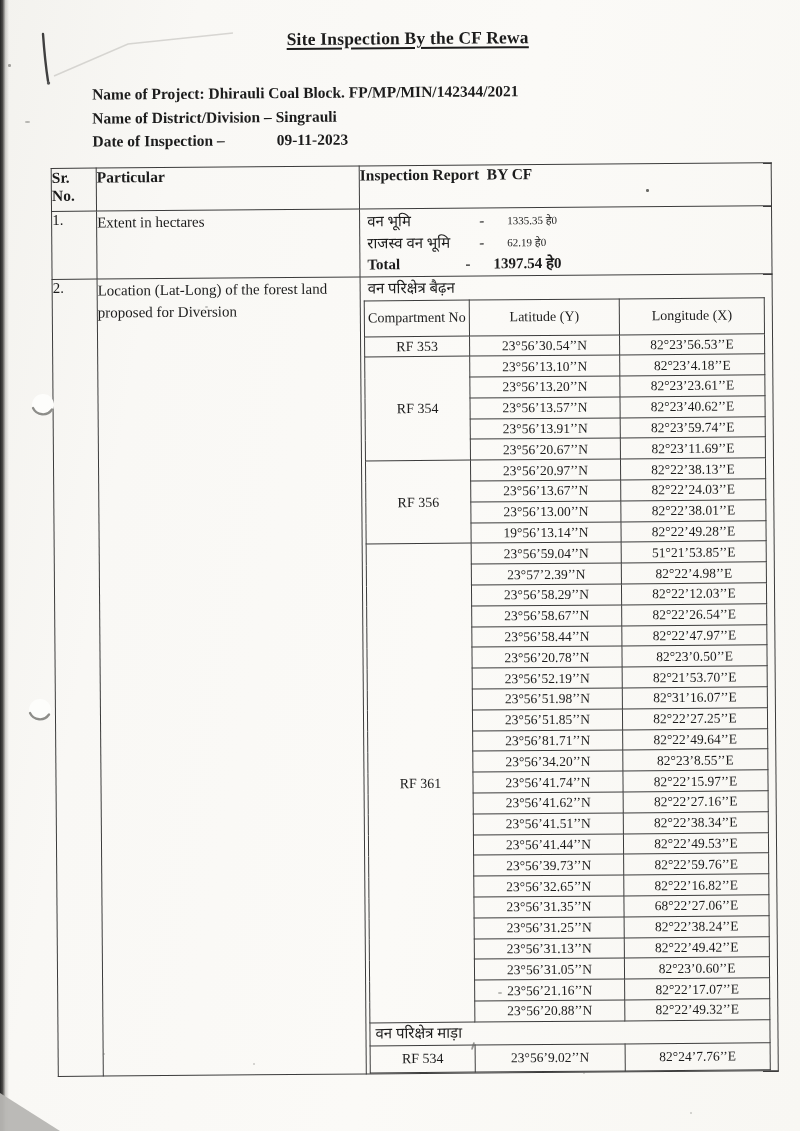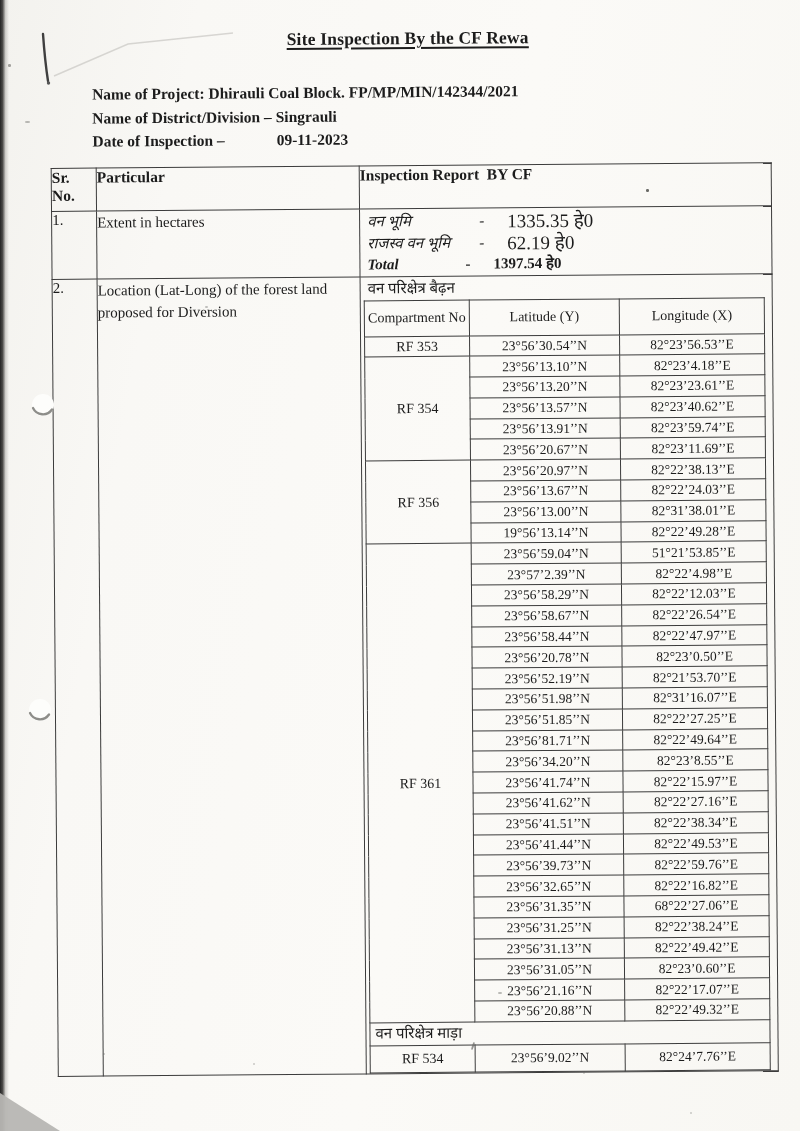--- a/index.html
+++ b/index.html
@@ -22,23 +22,23 @@
   .main-table > tbody > tr > td{border:1.6px solid #3c3c3c;vertical-align:top;padding:0;background:transparent;}
   .hdr{font-weight:bold;font-size:15.5px;padding:4px 6px;}
   .hdr-report{white-space:pre-wrap;}
   .sr-cell{padding:3px 6px 0 7px;font-size:15px;}
   .particular-cell{padding:3px 6px 0 9px;font-size:15px;line-height:22px;}
   .row-head{height:43px;}
   .row-extent{height:66px;}
 
   .extent{padding:2px 0 0 7px;}
   .extent .ln{display:flex;line-height:21.5px;font-size:15px;}
-  .extent .lbl{width:112px;font-style:italic;}
+  .extent .lbl{width:112px;}
   .extent .dash{width:28px;}
-  .extent .val{font-size:19px;}
+  .extent .val{font-size:11px;}
   .extent .ln.total{font-weight:bold;}
   .extent .ln.total .lbl{width:98px;}
   .extent .ln.total .val{font-size:15px;}
 
   .report-cell{padding:0;}
   .range-label{padding:1px 0 2px 7px;font-size:15px;height:20px;line-height:20px;}
   .coord-table{margin-left:3px;width:400px;font-size:13.5px;}
   .coord-table th,.coord-table td{border:1.4px solid #3c3c3c;text-align:center;padding:0;}
   .coord-table thead th{height:35px;font-weight:normal;font-size:14px;line-height:16px;vertical-align:middle;}
   .coord-table td{height:19.8px;line-height:15px;vertical-align:middle;}
@@ -165,21 +165,21 @@
                   <td class="comp" rowspan="4">RF 356</td>
                   <td>23°56’20.97’’N</td>
                   <td>82°22’38.13’’E</td>
                 </tr>
                 <tr>
                     <td>23°56’13.67’’N</td>
                     <td>82°22’24.03’’E</td>
                   </tr>
                 <tr>
                     <td>23°56’13.00’’N</td>
-                    <td>82°31’38.01’’E</td>
+                    <td>82°22’38.01’’E</td>
                   </tr>
                 <tr>
                     <td>19°56’13.14’’N</td>
                     <td>82°22’49.28’’E</td>
                   </tr>
 
                 <tr>
                   <td class="comp" rowspan="23">RF 361</td>
                   <td>23°56’59.04’’N</td>
                   <td>51°21’53.85’’E</td>

